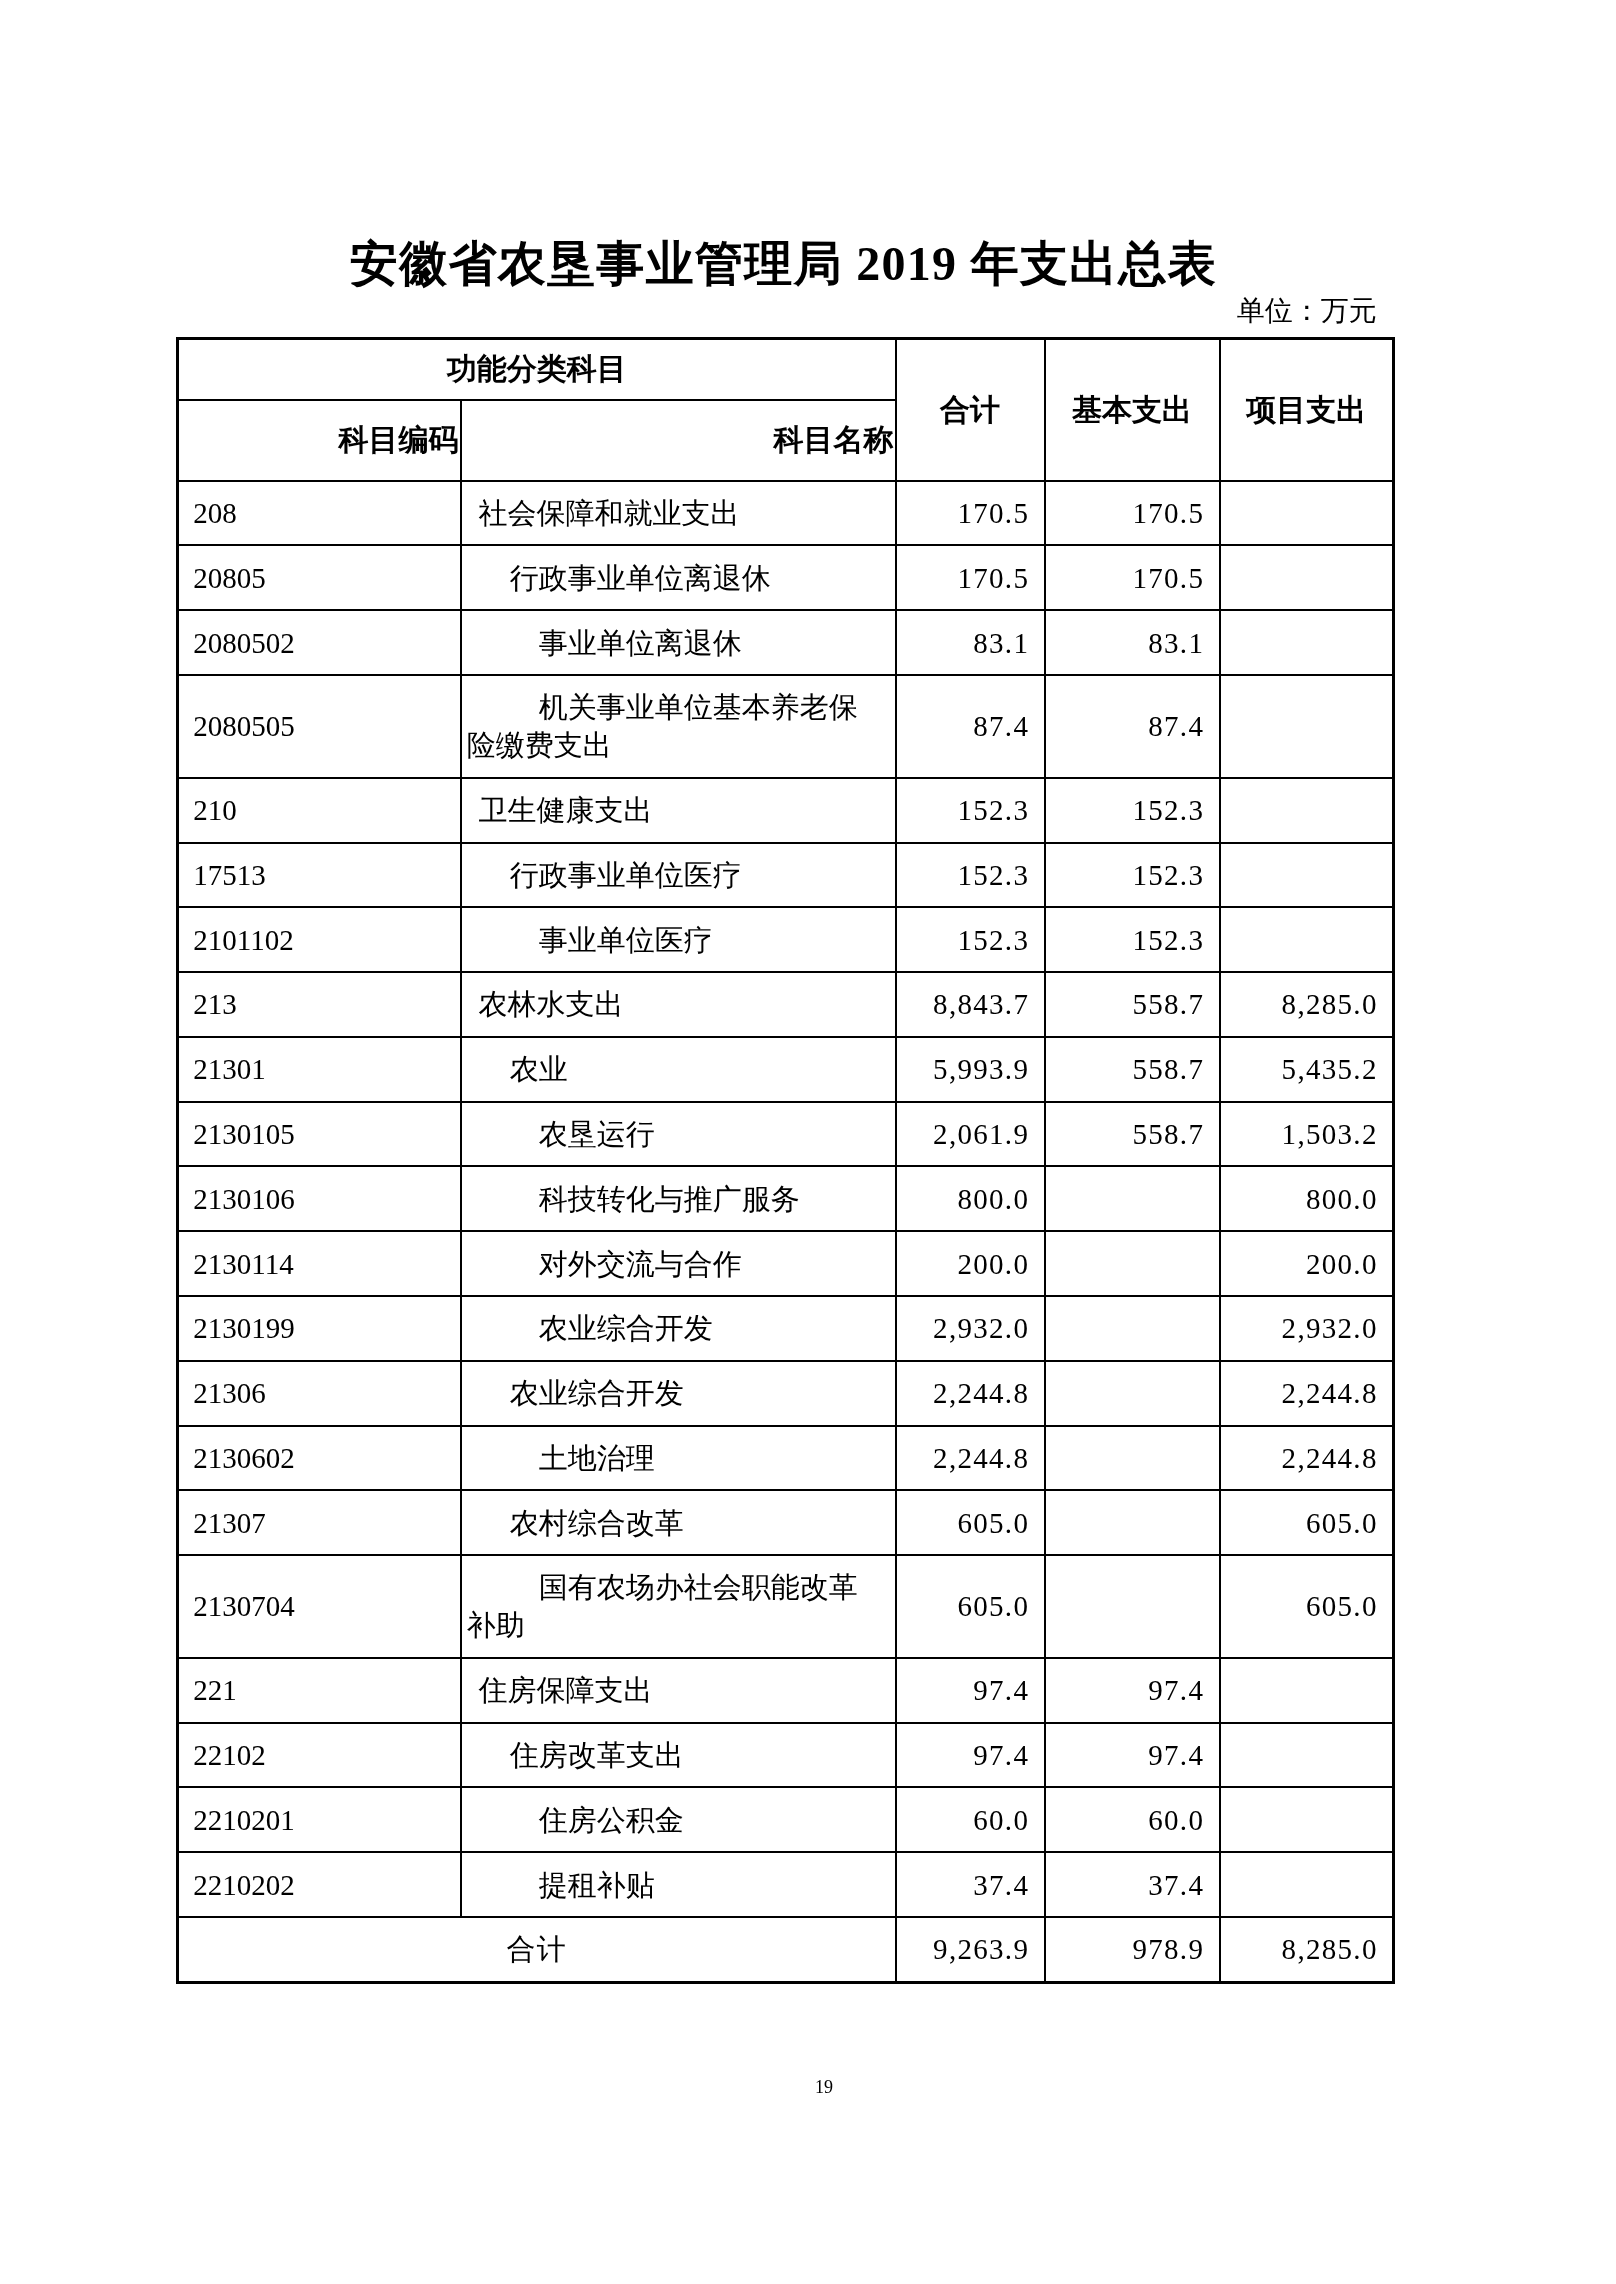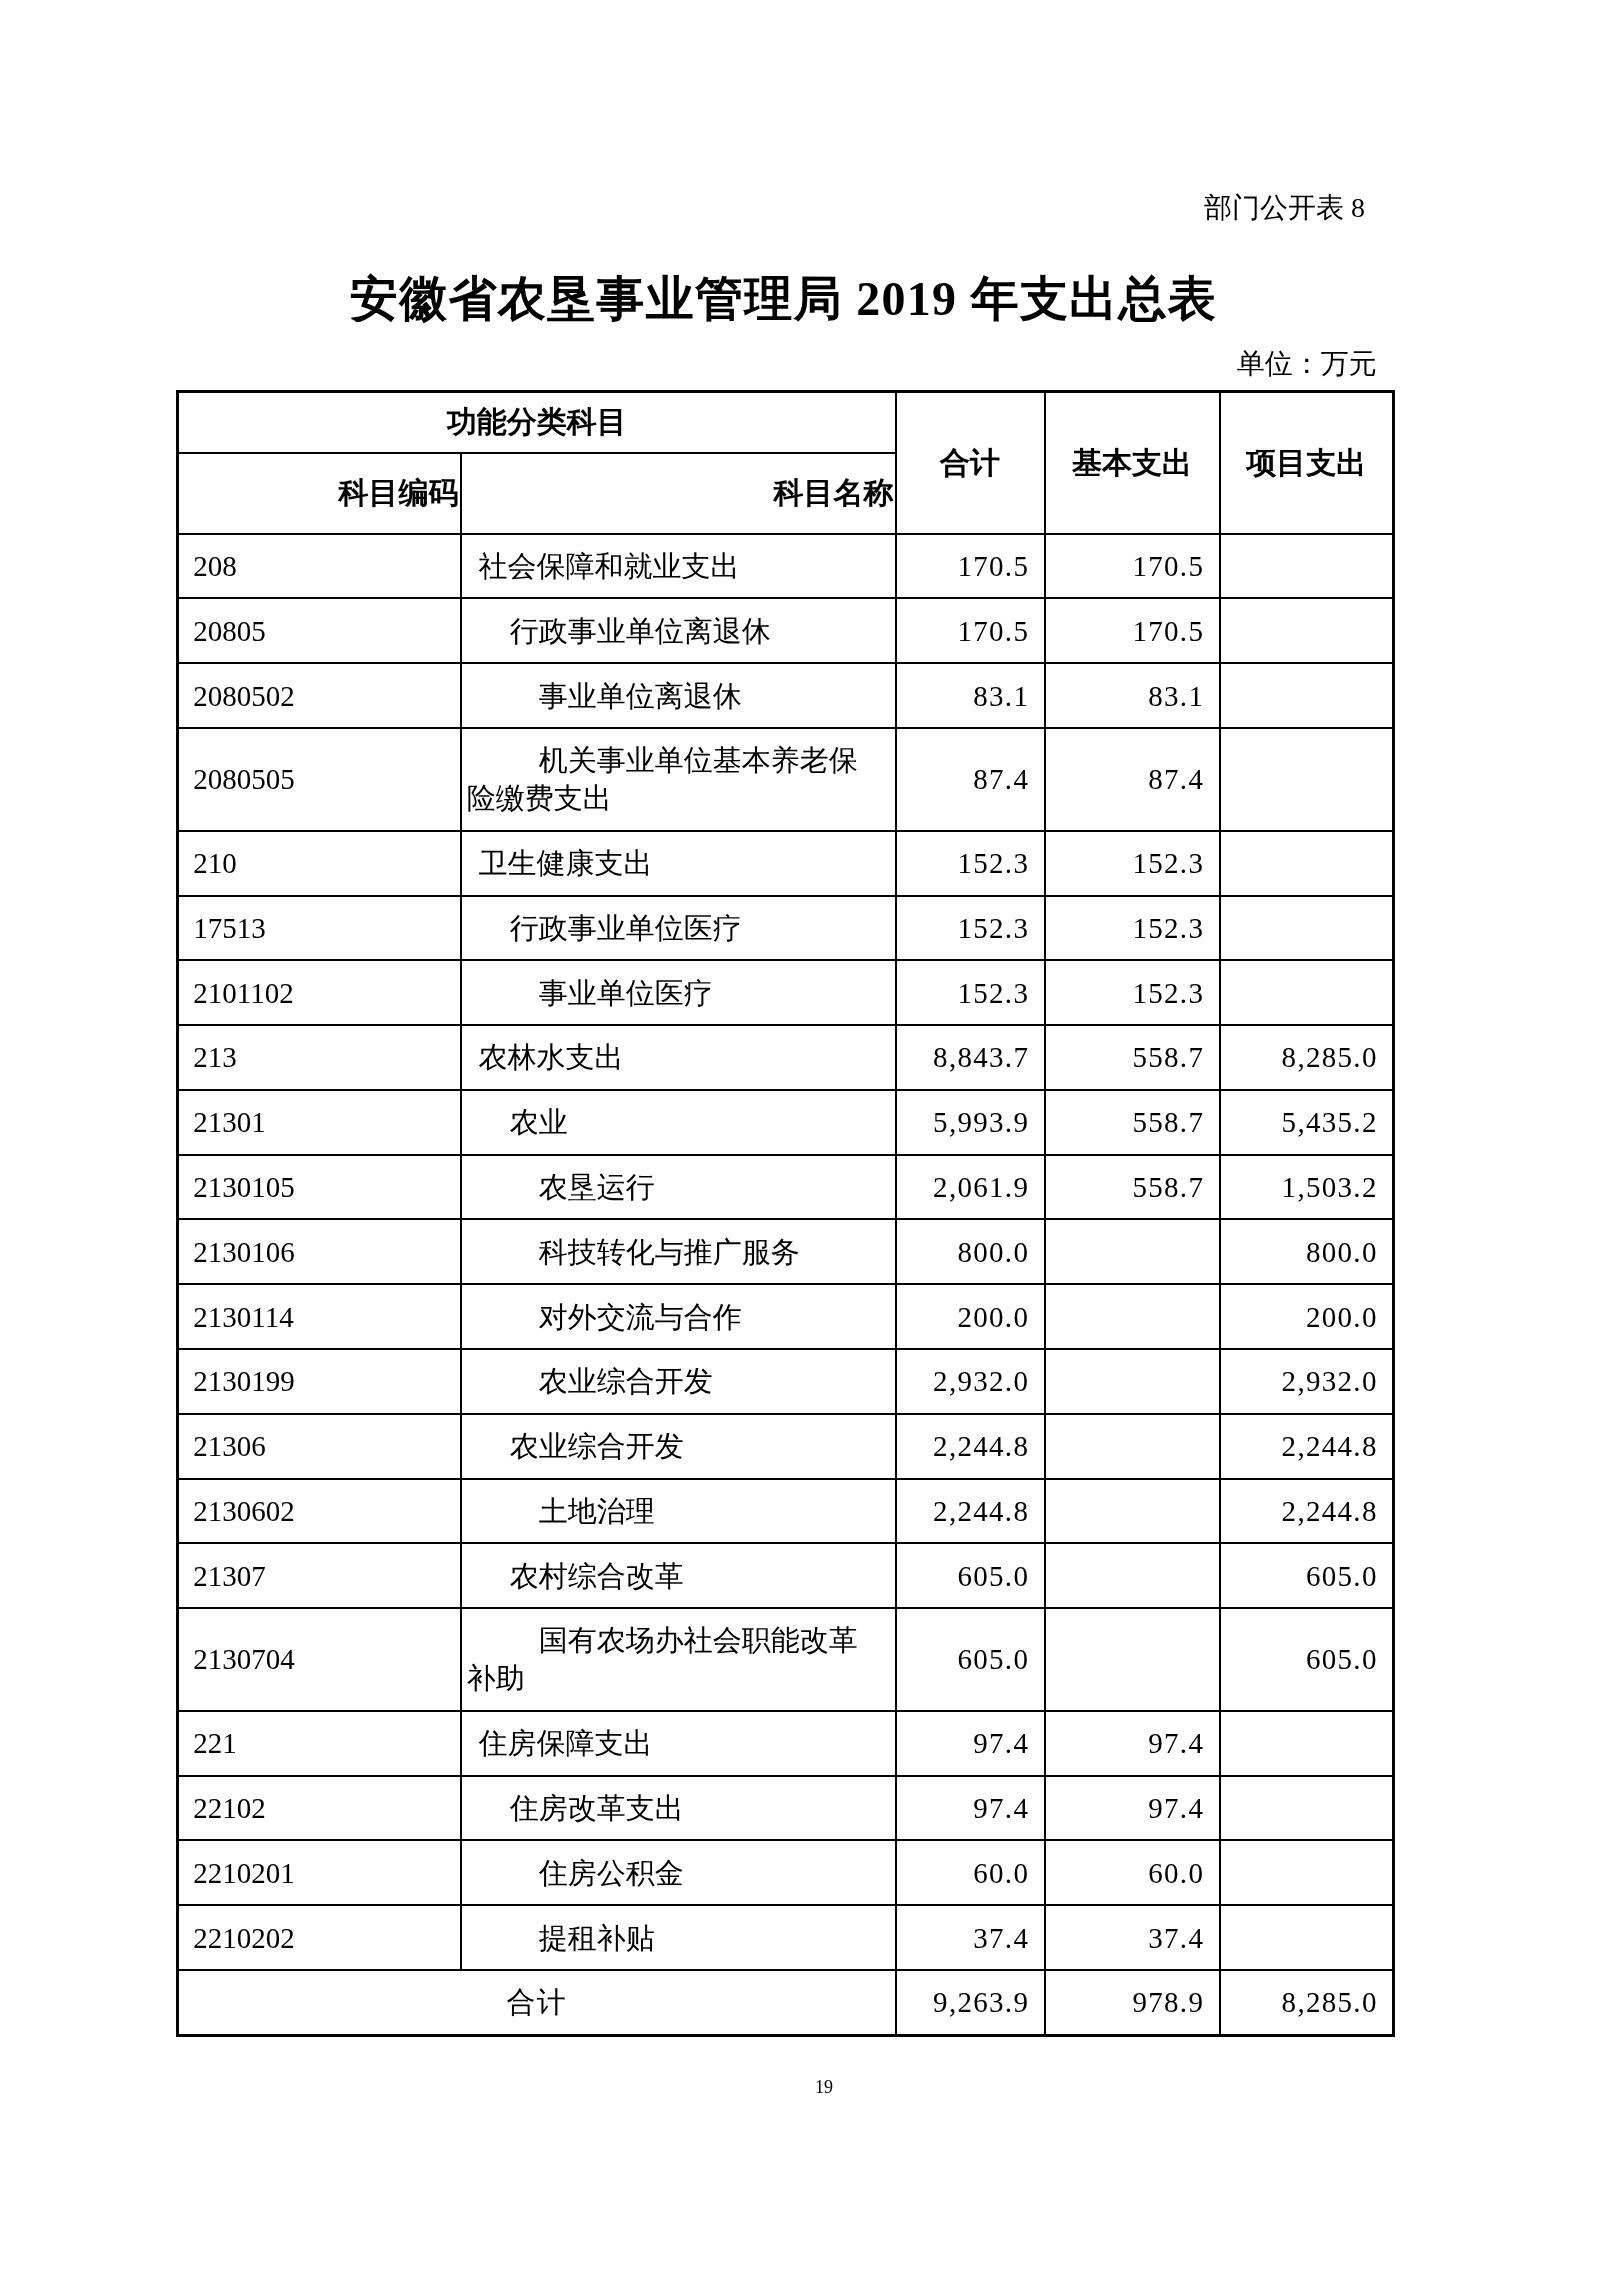--- a/index.html
+++ b/index.html
@@ -30,21 +30,20 @@
   }
   .title {
     margin: 44px 0 0 0;
     text-align: center;
     font-size: 48px;
     font-weight: bold;
     letter-spacing: 1.3px;
     line-height: 1.25;
   }
   .unit-note {
-    margin-top: 18px;
     text-align: right;
     font-size: 28px;
     line-height: 1.2;
     padding-right: 14.3px;
   }
   table.main {
     margin-top: 9px;
     width: 1215px;
     border-collapse: collapse;
     table-layout: fixed;
@@ -109,21 +108,20 @@
     text-align: center;
     font-size: 18px;
   }
 </style>
 </head>
 <body>
 
 <div class="page">
   <div class="content">
 
-    <div class="doc-label">部门公开表 8</div>
 
     <h1 class="title">安徽省农垦事业管理局 2019 年支出总表</h1>
 
     <div class="unit-note">单位：万元</div>
 
     <table class="main">
       <colgroup>
         <col class="c-code">
         <col class="c-name">
         <col class="c-total">

